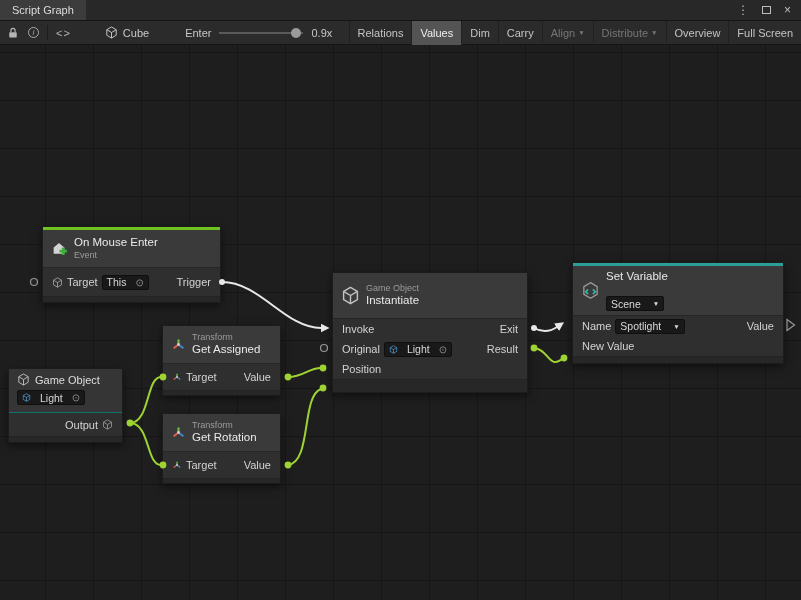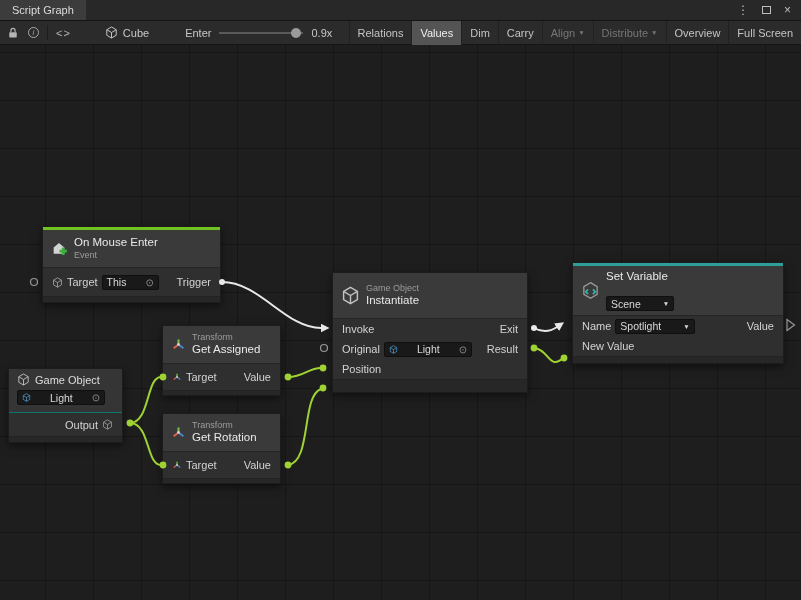--- a/index.html
+++ b/index.html
@@ -37,21 +37,21 @@
     box-shadow:0 3px 8px rgba(0,0,0,.5)}
   .accent{height:3px}
   .nhead{background:#3a3a3a;display:flex;align-items:center;gap:6px;padding:3px 8px;border-bottom:1px solid #252525}
   .col{display:flex;flex-direction:column;line-height:1.2;overflow:hidden}
   .ncat{font-size:9px;color:#9c9c9c;white-space:nowrap}
   .ntitle{font-size:11.5px;color:#e9e9e9;white-space:nowrap}
   .nrow{display:flex;align-items:center;gap:4px;padding:0 9px;font-size:11px;white-space:nowrap;overflow:hidden}
   .right{margin-left:auto}
   .plabel{color:#d2d2d2}
   .nfoot{background:#272727;border-top:1px solid #232323}
-  .pill{display:inline-flex;align-items:center;gap:19px;background:#191919;border:1px solid #0f0f0f;
+  .pill{display:inline-flex;align-items:center;gap:9px;background:#191919;border:1px solid #0f0f0f;
     border-radius:2px;padding:0 4px;height:15px;font-size:10.5px;color:#d8d8d8;white-space:nowrap}
   .picker{color:#8f8f8f;font-size:10px}
   .ic{display:inline-flex;flex:none;align-items:center}
   .gohead{background:#353535;padding:4px 8px 6px 8px}
   .gorow1{display:flex;align-items:center;gap:5px;font-size:11px;color:#dedede}
   
   #wires{position:absolute;top:0;left:0;z-index:3;pointer-events:none}
 </style>
 </head>
 <body>

